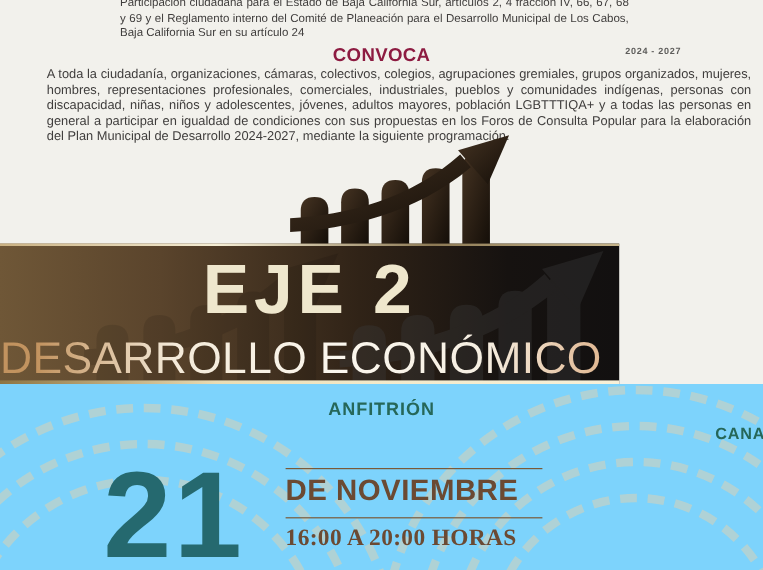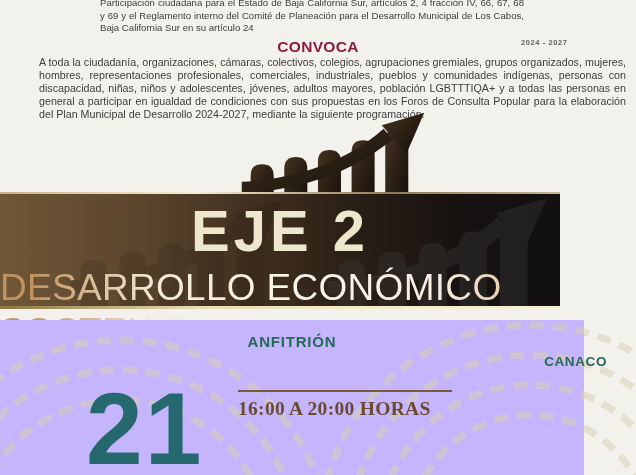--- a/index.html
+++ b/index.html
@@ -22,21 +22,21 @@
     font-size:15.5px;font-weight:bold;color:#8d1b41;letter-spacing:.3px;
   }
   .convoca-body{
     position:absolute;left:39px;top:56px;width:587px;
     font-size:10.7px;line-height:12.9px;color:#3f3d3c;text-align:justify;
   }
   
   .growth-icon{position:absolute;left:228px;top:111px;width:210px;height:93px;}
   
   .band{
-    position:absolute;left:0;top:192px;width:560px;height:117px;
+    position:absolute;left:0;top:203px;width:516px;height:117px;
     background:linear-gradient(90deg,#6f5737 0%,#5a442c 26%,#302317 58%,#161210 82%,#121010 100%);
   }
   .band::before{
     content:"";position:absolute;left:0;top:0;width:100%;height:2px;
     background:linear-gradient(90deg,#cab182,#f6eed5 35%,#8d7a55 70%,#c6b48a);
   }
   .band::after{
     content:"";position:absolute;left:0;bottom:0;width:100%;height:3px;
     background:linear-gradient(90deg,#8d7442,#e9dcb4 35%,#f2e9c9 60%,#f7f0d8);
   }
@@ -47,22 +47,22 @@
     font-size:58px;font-weight:bold;color:#efe7cd;letter-spacing:4px;line-height:1;
   }
   .band-subtitle{
     position:absolute;left:0;top:74px;width:100%;text-align:left;
     font-size:37px;font-weight:normal;letter-spacing:.3px;line-height:1.2;
     background:linear-gradient(90deg,#c2935f 6%,#f4ead9 28%,#fbf7ee 55%,#f6efe2 78%,#e2bb97 96%);
     -webkit-background-clip:text;background-clip:text;color:transparent;
   }
   
   .lower{
-    position:absolute;left:0;top:320px;width:584px;height:155px;
-    background:#c4b5fd;
+    position:absolute;left:0;top:320px;width:636px;height:155px;
+    background:#7dd3fc;
   }
   .lower .meander{position:absolute;left:0;top:0;width:636px;height:155px;opacity:.55;}
   .host-label{
     position:absolute;left:0;top:13px;width:100%;text-align:center;
     font-size:15px;font-weight:bold;color:#266759;letter-spacing:.8px;
   }
   .host-name{
     position:absolute;left:0;top:34px;width:100%;text-align:right;
     font-size:13.5px;font-weight:bold;color:#266759;letter-spacing:.6px;padding-left:23px;
   }
@@ -148,18 +148,19 @@
         <circle cx="530" cy="215" r="150"></circle>
         <circle cx="530" cy="215" r="180"></circle>
         <circle cx="530" cy="215" r="210"></circle>
       </g>
     </svg>
     <div class="host-label">ANFITRIÓN</div>
     <div class="host-name">CANACO</div>
     <div class="day-number">21</div>
     <div class="month-block">
       <div class="rule"></div>
+      <div class="month-text">DE NOVIEMBRE</div>
       <div class="rule"></div>
       <div class="time-text">16:00 A 20:00 HORAS</div>
     </div>
   </div>
 
 </div>
 
 </body></html>

